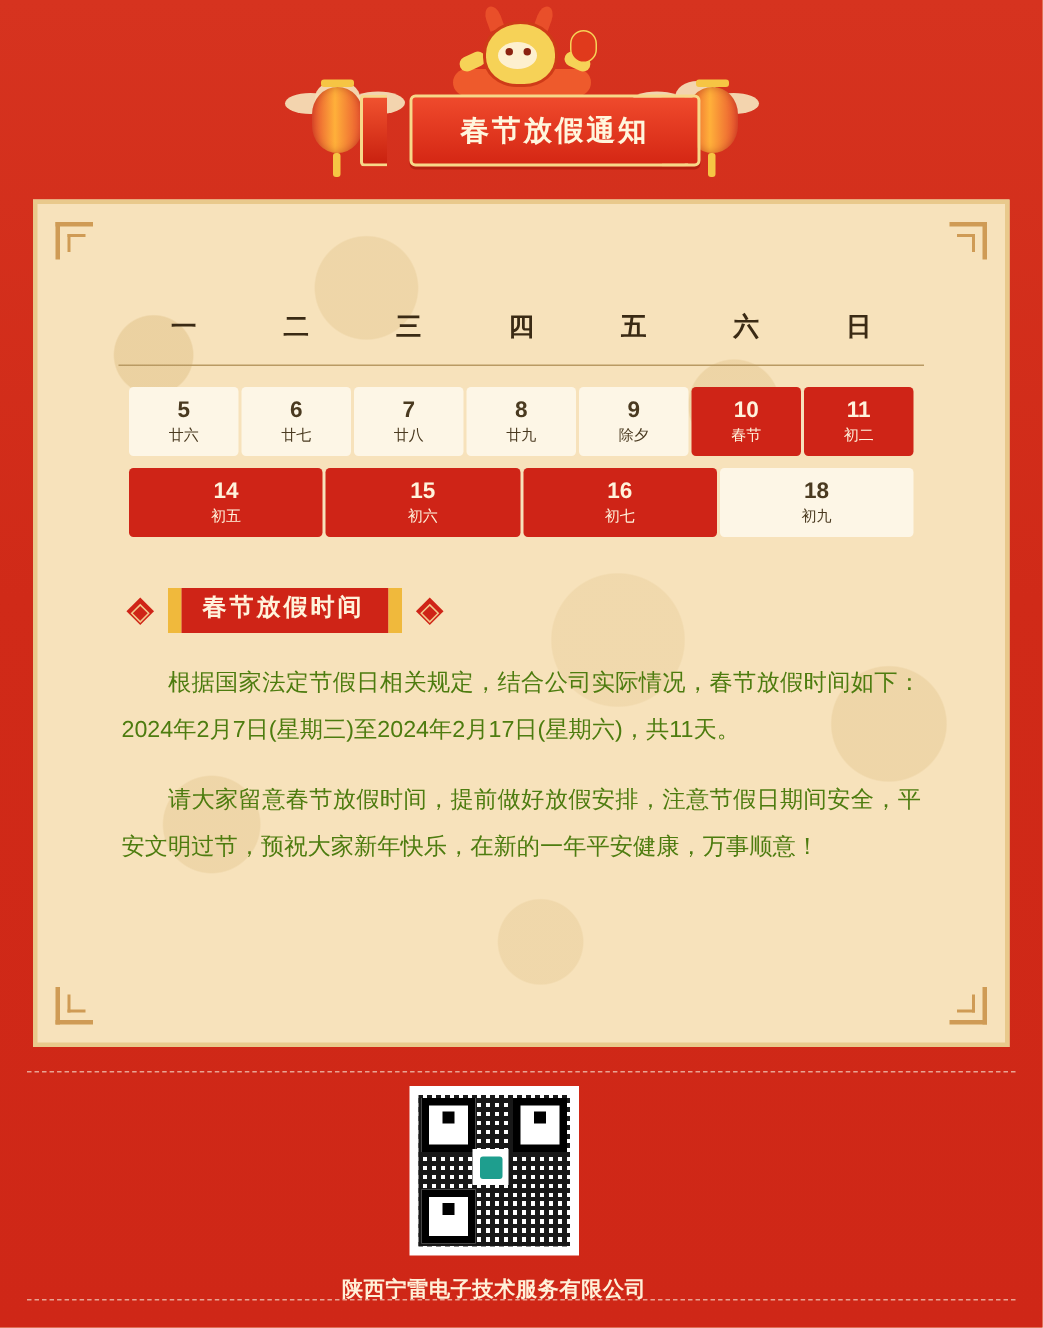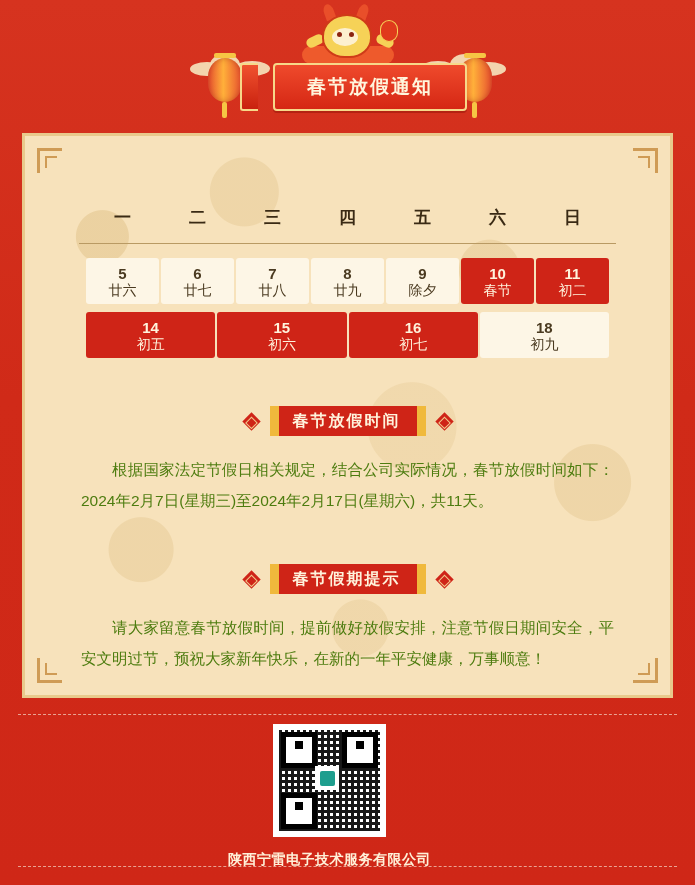--- a/index.html
+++ b/index.html
@@ -256,34 +256,34 @@
     align-items: center;
     justify-content: center;
     color: #4a3a20;
   }
   .cell .d {
     font-size: 15px;
     font-weight: bold;
     line-height: 18px;
   }
   .cell .s {
-    font-size: 14px;
+    font-size: 10px;
     line-height: 15px;
   }
   .cell.holiday {
     background: #cf2417;
     color: #fff3dc;
   }
 
   
   .sec-head {
     display: flex;
     align-items: center;
-    justify-content: center;
-    margin: 48px 0 18px 0;
+    margin: 34px 0 18px 0;
+    font-family: Liberation Mono, monospace;
   }
   .diamond {
     width: 13px; height: 13px;
     background: #cf2417;
     transform: rotate(45deg);
     margin: 0 12px;
     position: relative;
   }
   .diamond:after {
     content: "";
@@ -512,27 +512,20 @@
 
       <div class="sec-head">
         <span class="diamond"></span>
         <span class="sec-bar-gold"></span>
         <span class="sec-label">春节放假时间</span>
         <span class="sec-bar-gold r"></span>
         <span class="diamond"></span>
       </div>
       <p class="para">根据国家法定节假日相关规定，结合公司实际情况，春节放假时间如下：2024年2月7日(星期三)至2024年2月17日(星期六)，共11天。</p>
 
-      <div class="sec-head">
-        <span class="diamond"></span>
-        <span class="sec-bar-gold"></span>
-        <span class="sec-label">春节假期提示</span>
-        <span class="sec-bar-gold r"></span>
-        <span class="diamond"></span>
-      </div>
       <p class="para">请大家留意春节放假时间，提前做好放假安排，注意节假日期间安全，平安文明过节，预祝大家新年快乐，在新的一年平安健康，万事顺意！</p>
 
     </div>
   </div>
 
   <div class="divider-dashed"></div>
   <div class="footer">
     <div class="qr">
       <div class="noise"></div>
       <div class="fp a">

